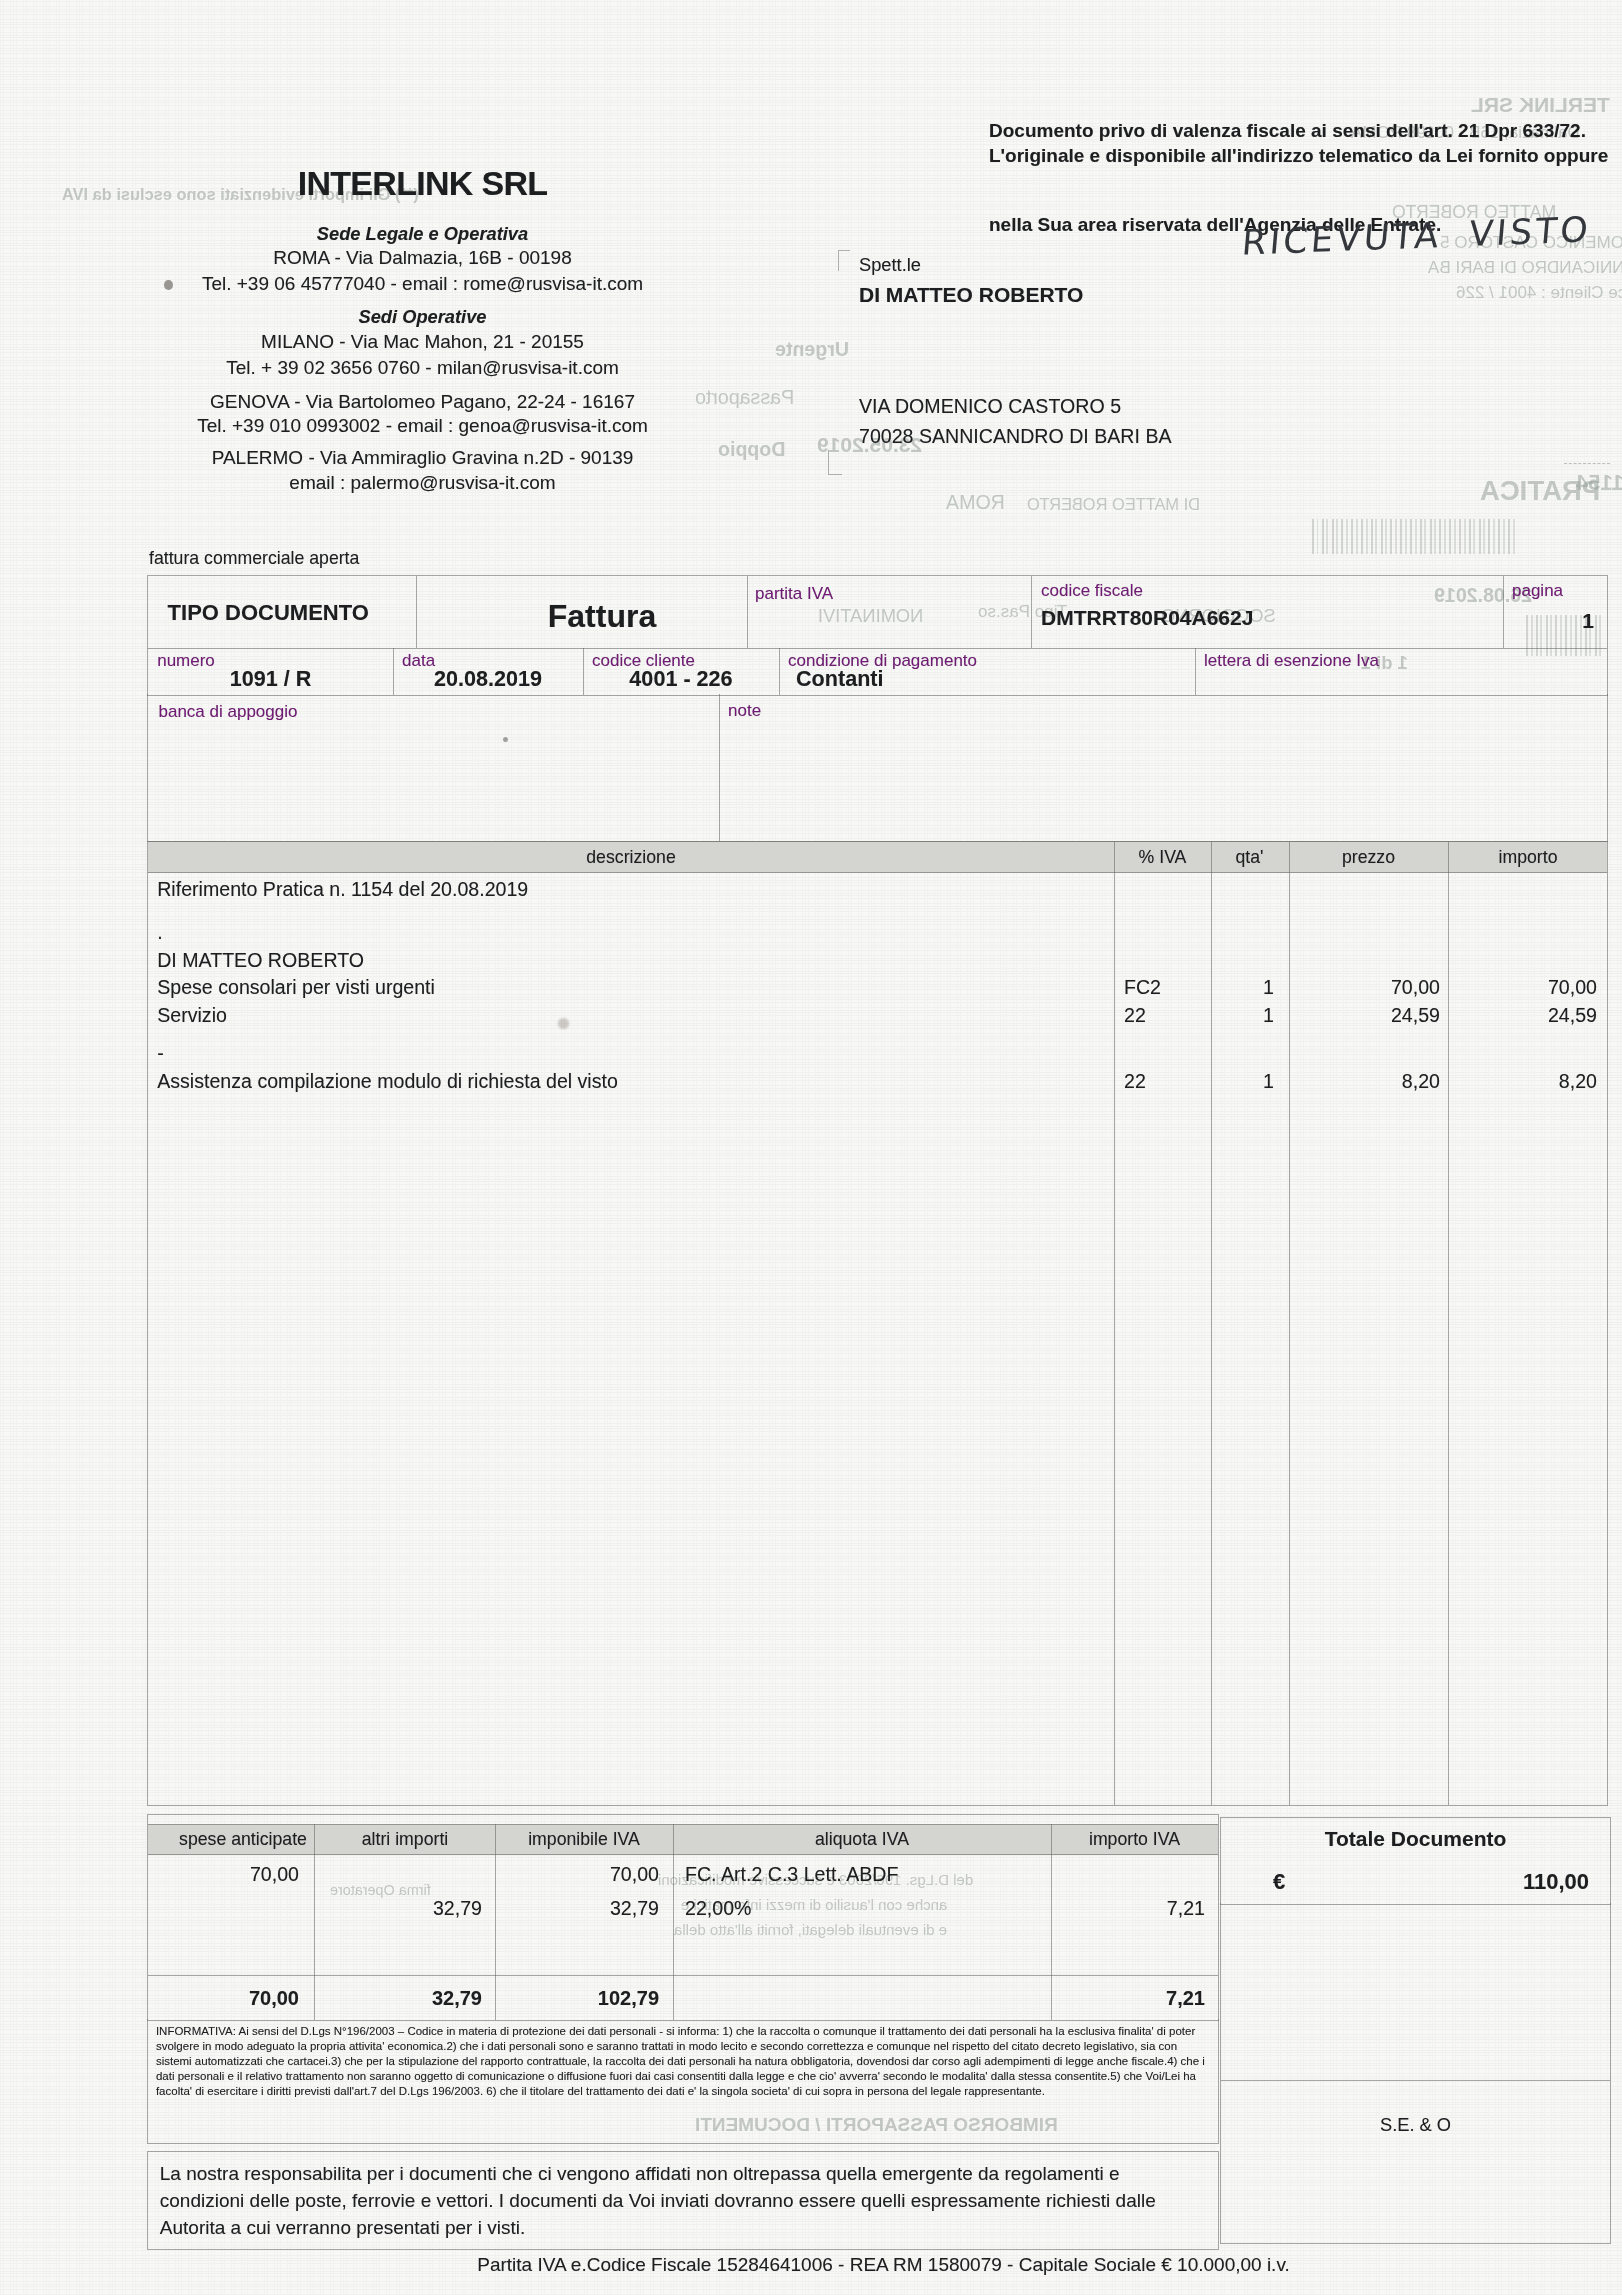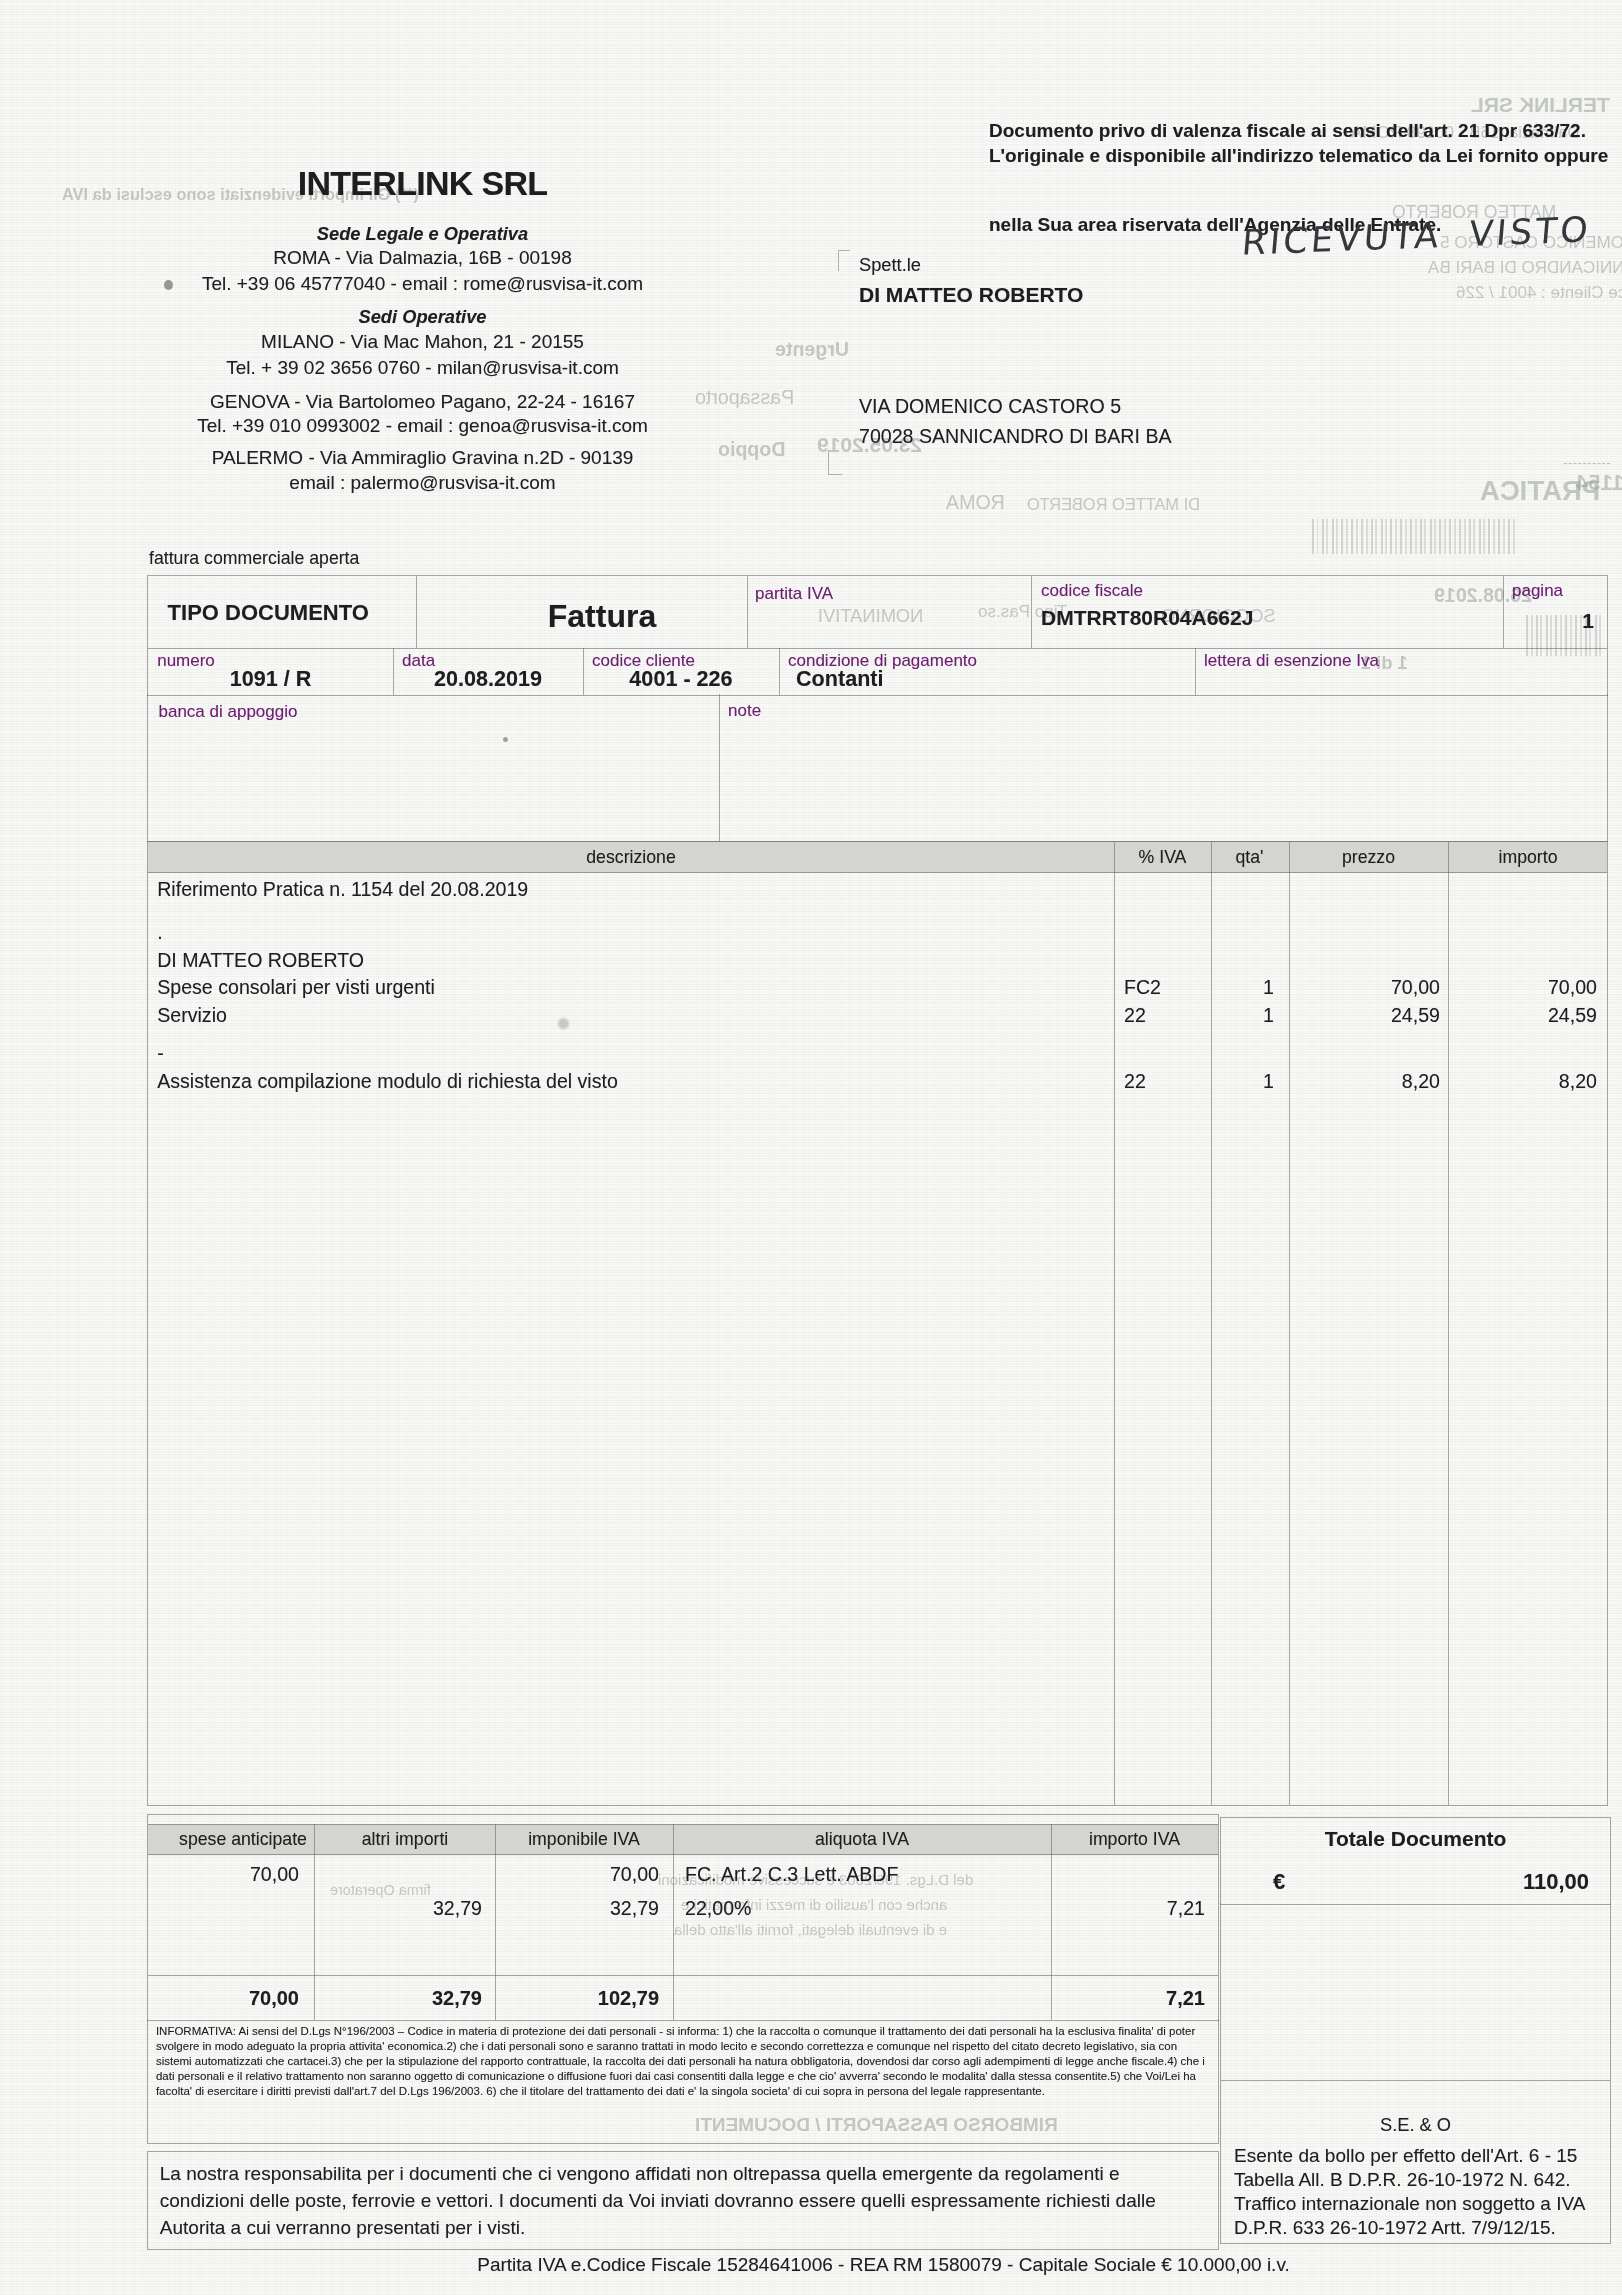--- a/index.html
+++ b/index.html
@@ -232,21 +232,20 @@
 
 <div class="box" style="left:1220px;top:1817px;width:389px;height:86px;">
   <div class="abs print b ctr" style="left:0;top:9.2px;width:100%;font-size:21px;">Totale Documento</div>
   <div class="abs print b" style="left:52px;top:51px;font-size:22px;">€</div>
   <div class="abs print b rt" style="left:196px;top:51px;width:172px;font-size:22px;">110,00</div>
 </div>
 
 <div class="box" style="left:1220px;top:1903px;width:389px;height:340px;border-top:none;">
   <div class="hline" style="left:0;top:177px;width:100%;"></div>
   <div class="abs print ctr" style="left:0;top:211px;width:100%;font-size:18.3px;">S.E. &amp; O</div>
-  <div class="abs print wrap" style="left:13px;top:241px;width:365px;font-size:19px;line-height:24px;white-space:normal;">Esente da bollo per effetto dell'Art. 6 - 15 Tabella All. B D.P.R. 26-10-1972 N. 642. Traffico internazionale non soggetto a IVA D.P.R. 633 26-10-1972 Artt. 7/9/12/15.</div>
 </div>
 
 <div class="box" style="left:147px;top:2019px;width:1070px;height:124px;border-top:none;">
   <div class="abs print wrap" style="left:7.9px;top:5.2px;width:1052px;font-size:11.5px;line-height:15px;white-space:normal;">INFORMATIVA: Ai sensi del D.Lgs N°196/2003 – Codice in materia di protezione dei dati personali - si informa: 1) che la raccolta o comunque il trattamento dei dati personali ha la esclusiva finalita' di poter svolgere in modo adeguato la propria attivita' economica.2) che i dati personali sono e saranno trattati in modo lecito e secondo correttezza e comunque nel rispetto del citato decreto legislativo, sia con sistemi automatizzati che cartacei.3) che per la stipulazione del rapporto contrattuale, la raccolta dei dati personali ha natura obbligatoria, dovendosi dar corso agli adempimenti di legge anche fiscale.4) che i dati personali e il relativo trattamento non saranno oggetto di comunicazione o diffusione fuori dai casi consentiti dalla legge e che cio' avverra' secondo le modalita' dalla stessa consentite.5) che Voi/Lei ha facolta' di esercitare i diritti previsti dall'art.7 del D.Lgs 196/2003. 6) che il titolare del trattamento dei dati e' la singola societa' di cui sopra in persona del legale rappresentante.</div>
 </div>
 
 <div class="box" style="left:147px;top:2151px;width:1070px;height:97px;">
   <div class="abs print wrap" style="left:11.8px;top:7.9px;width:1044px;font-size:19px;line-height:27px;white-space:normal;">La nostra responsabilita per i documenti che ci vengono affidati non oltrepassa quella emergente da regolamenti e condizioni delle poste, ferrovie e vettori. I documenti da Voi inviati dovranno essere quelli espressamente richiesti dalle Autorita a cui verranno presentati per i visti.</div>
 </div>
 

